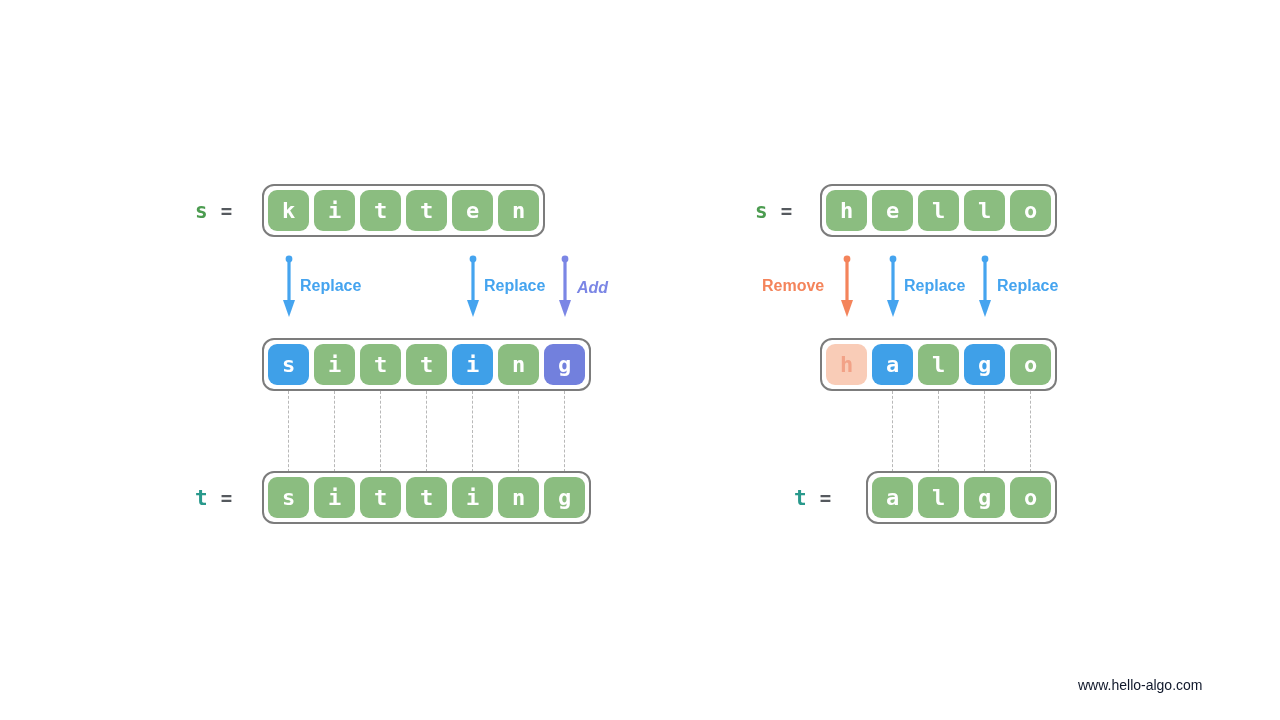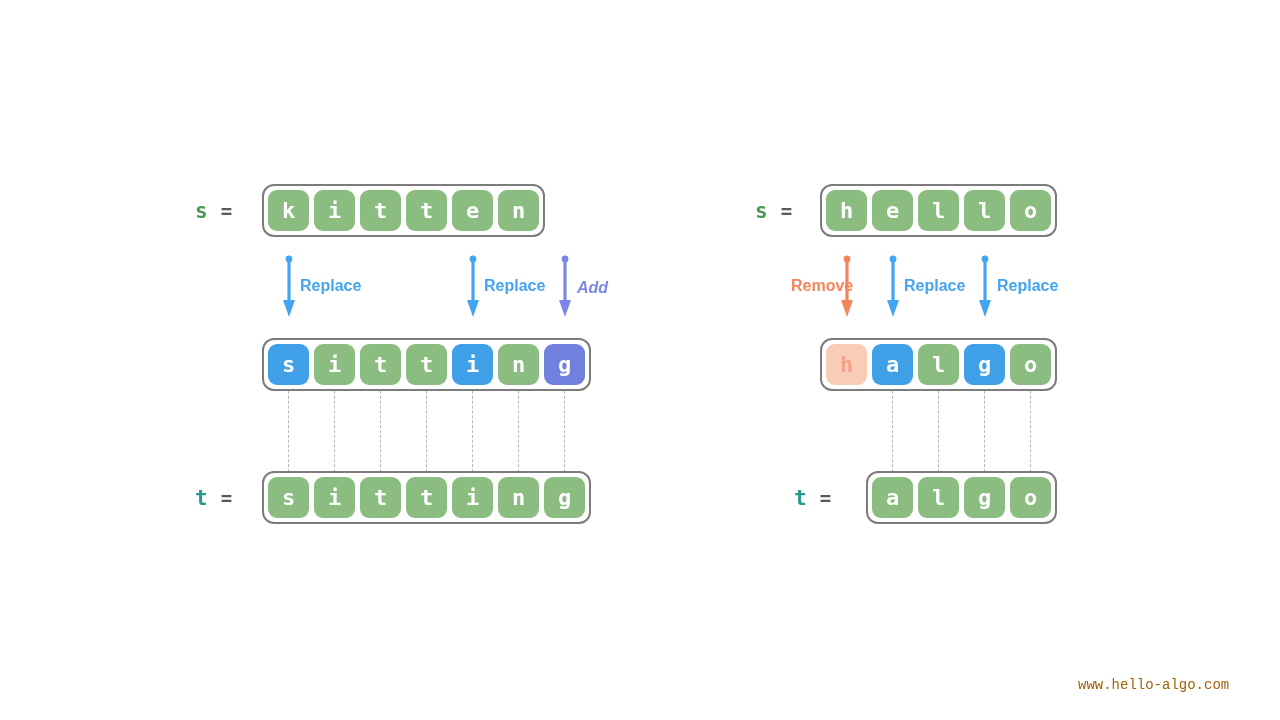--- a/index.html
+++ b/index.html
@@ -27,22 +27,22 @@
   .arrow{position:absolute;width:16px;height:64px;}
   .op-label{position:absolute;height:64px;line-height:64px;
             font-family:"Liberation Sans",sans-serif;font-weight:bold;font-size:16px;white-space:nowrap;}
   .op-blue{color:#45A4EF;}
   .op-purple{color:#7B86E5;}
   .op-orange{color:#F4845B;}
 
   
   .dash{position:absolute;width:0;height:81px;border-left:1px dashed #B8B8B8;}
 
-  .watermark{position:absolute;left:1078px;top:677px;color:#a16207;font-size:14px;
-             font-family:Liberation Mono, monospace;}
+  .watermark{position:absolute;left:1078px;top:677px;color:#0f172a;font-size:14px;
+             font-family:Liberation Sans, sans-serif;}
 </style>
 </head>
 <body>
 
 <div class="canvas">
 
   <div class="var-row" style="left:195px;top:184px;">
     <span class="var-s">s</span>
     <span class="eq">=</span>
   </div>
@@ -113,21 +113,21 @@
     <span class="eq">=</span>
   </div>
   <div class="strip" style="left:820px;top:184px;">
     <span class="cell">h</span>
     <span class="cell">e</span>
     <span class="cell">l</span>
     <span class="cell">l</span>
     <span class="cell">o</span>
   </div>
 
-  <div class="op-label op-orange" style="left:791px;top:254px;">Remove</div>
+  <div class="op-label op-orange" style="left:762px;top:254px;">Remove</div>
   <svg class="arrow op-orange" style="left:839px;top:255px;" viewBox="0 0 16 64">
     <circle cx="8" cy="4" r="3.4" fill="currentColor"></circle>
     <rect x="6.4" y="4" width="3.2" height="43" fill="currentColor"></rect>
     <polygon points="2,45 14,45 8,62" fill="currentColor"></polygon>
   </svg>
 
   <svg class="arrow op-blue" style="left:885px;top:255px;" viewBox="0 0 16 64">
     <circle cx="8" cy="4" r="3.4" fill="currentColor"></circle>
     <rect x="6.4" y="4" width="3.2" height="43" fill="currentColor"></rect>
     <polygon points="2,45 14,45 8,62" fill="currentColor"></polygon>

